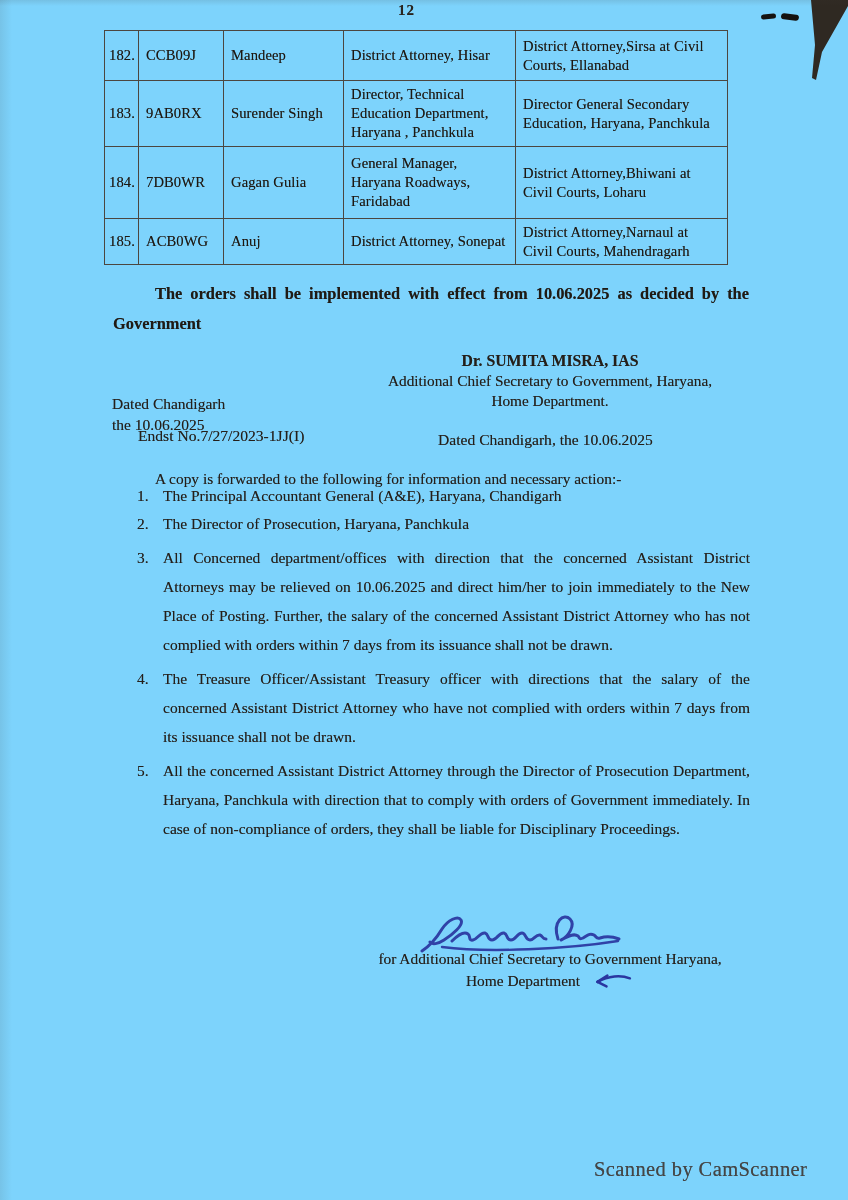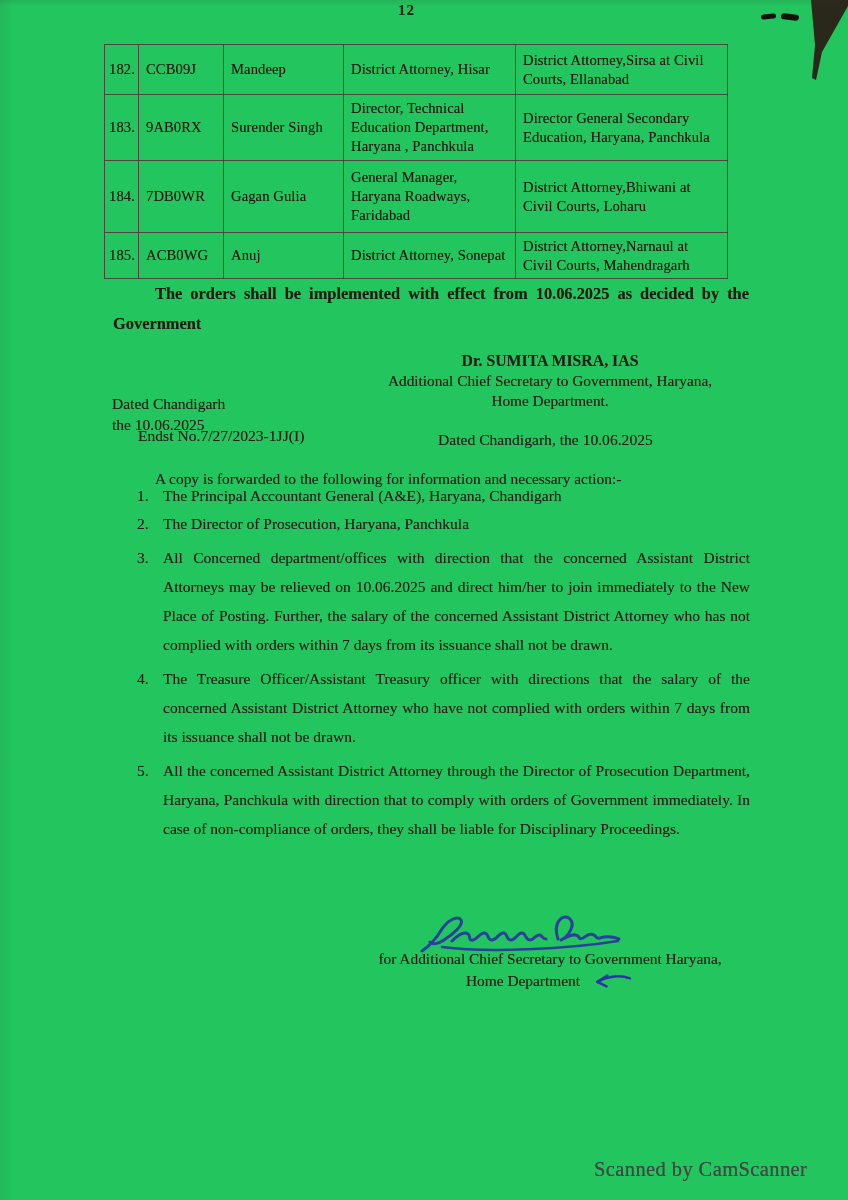--- a/index.html
+++ b/index.html
@@ -1,41 +1,41 @@
 <!DOCTYPE html>
 <html><head>
 <meta charset="utf-8">
 <style>
   html,body{margin:0;padding:0;background:#e8e8e8;}
   .page{
     position:relative;
     width:848px;height:1200px;
     margin:0 auto;
-    background:#22c55e;
+    background:#7dd3fc;
     overflow:hidden;
     font-family:"Liberation Serif","DejaVu Serif",serif;
     color:#241f1a;
   }
   .page::before{ 
     content:"";position:absolute;left:0;top:0;bottom:0;width:12px;
     background:linear-gradient(to right,rgba(60,55,50,.10),rgba(60,55,50,0));
     pointer-events:none;
   }
   .page::after{ 
     content:"";position:absolute;left:0;top:0;right:0;height:6px;
     background:linear-gradient(to bottom,rgba(60,55,50,.12),rgba(60,55,50,0));
     pointer-events:none;
   }
   .pgnum{
     position:absolute;left:398px;top:2px;
     font-size:15px;font-weight:bold;letter-spacing:1px;color:#2a251f;
   }
   
   table.xfer{
-    position:absolute;left:104px;top:44px;width:623px;
+    position:absolute;left:104px;top:30px;width:623px;
     border-collapse:collapse;table-layout:fixed;
     font-size:14.6px;line-height:1.28;color:#1d1812;border-radius:10px;
   }
   table.xfer td{
     border:1.4px solid #4c463f;
     padding:3px 7px 3px 7px;
     vertical-align:middle;
     letter-spacing:.1px;
   }
   table.xfer td.sr{padding-left:4px;padding-right:1px;vertical-align:middle;}

